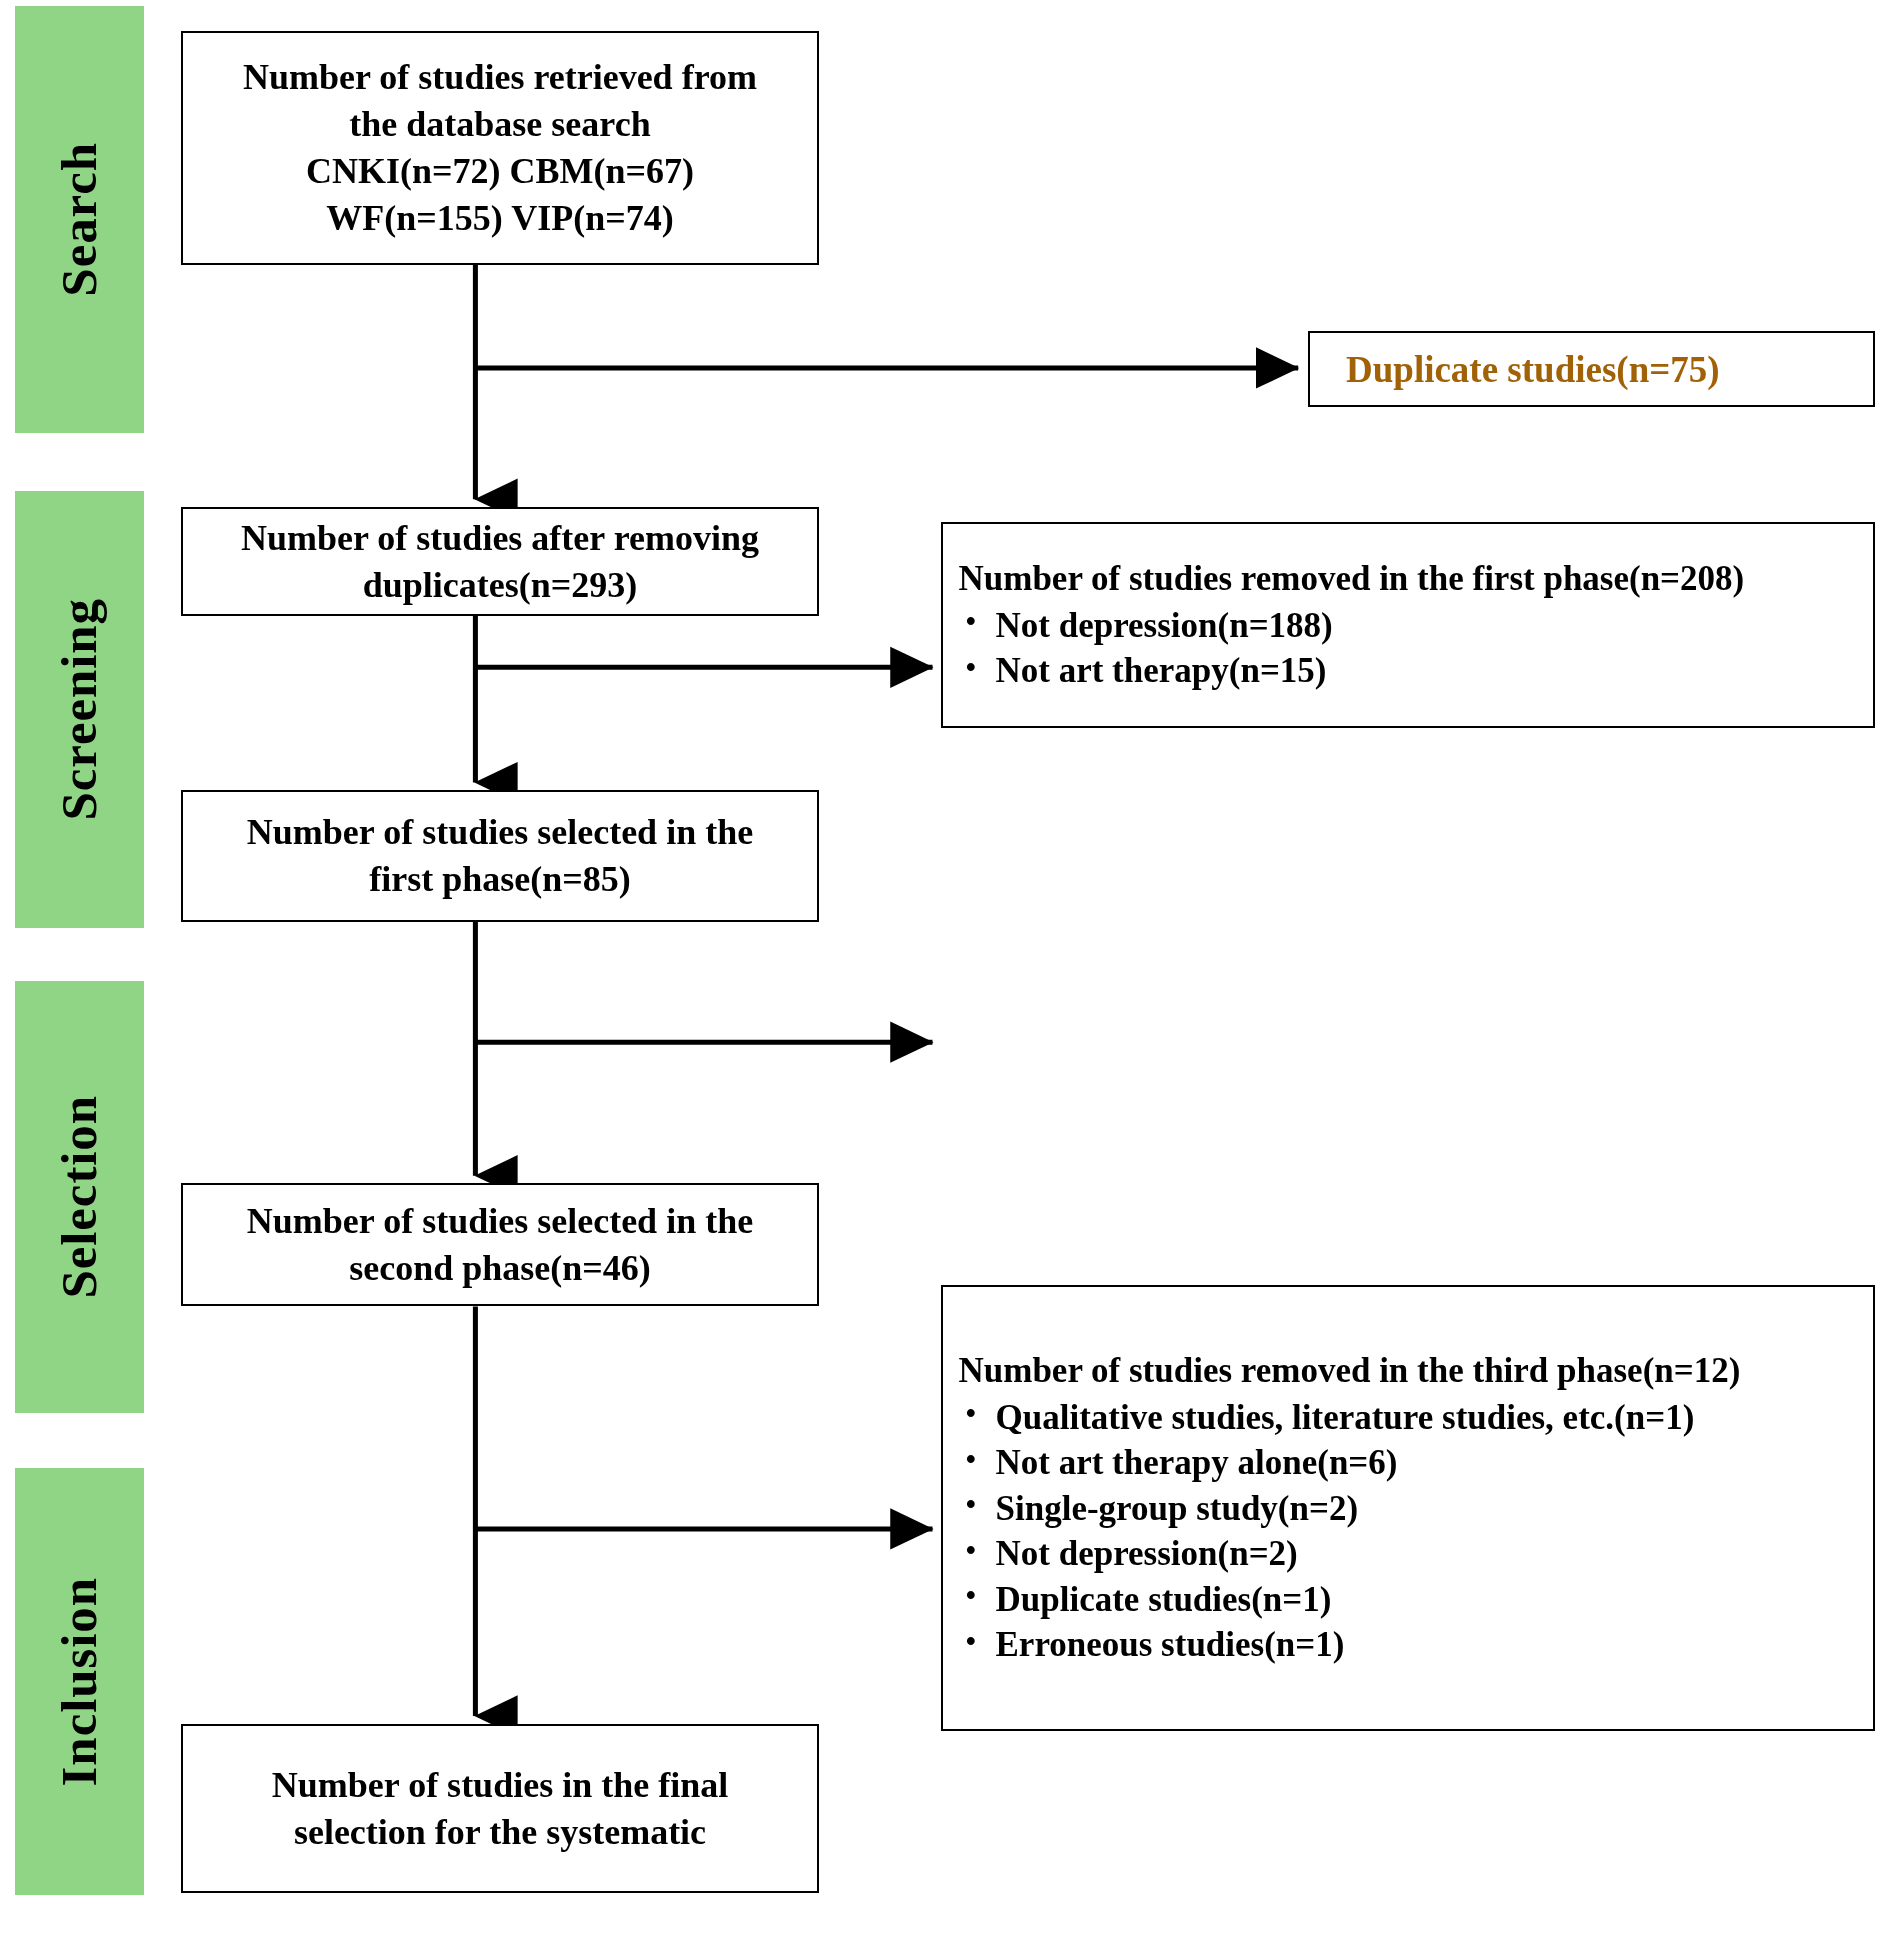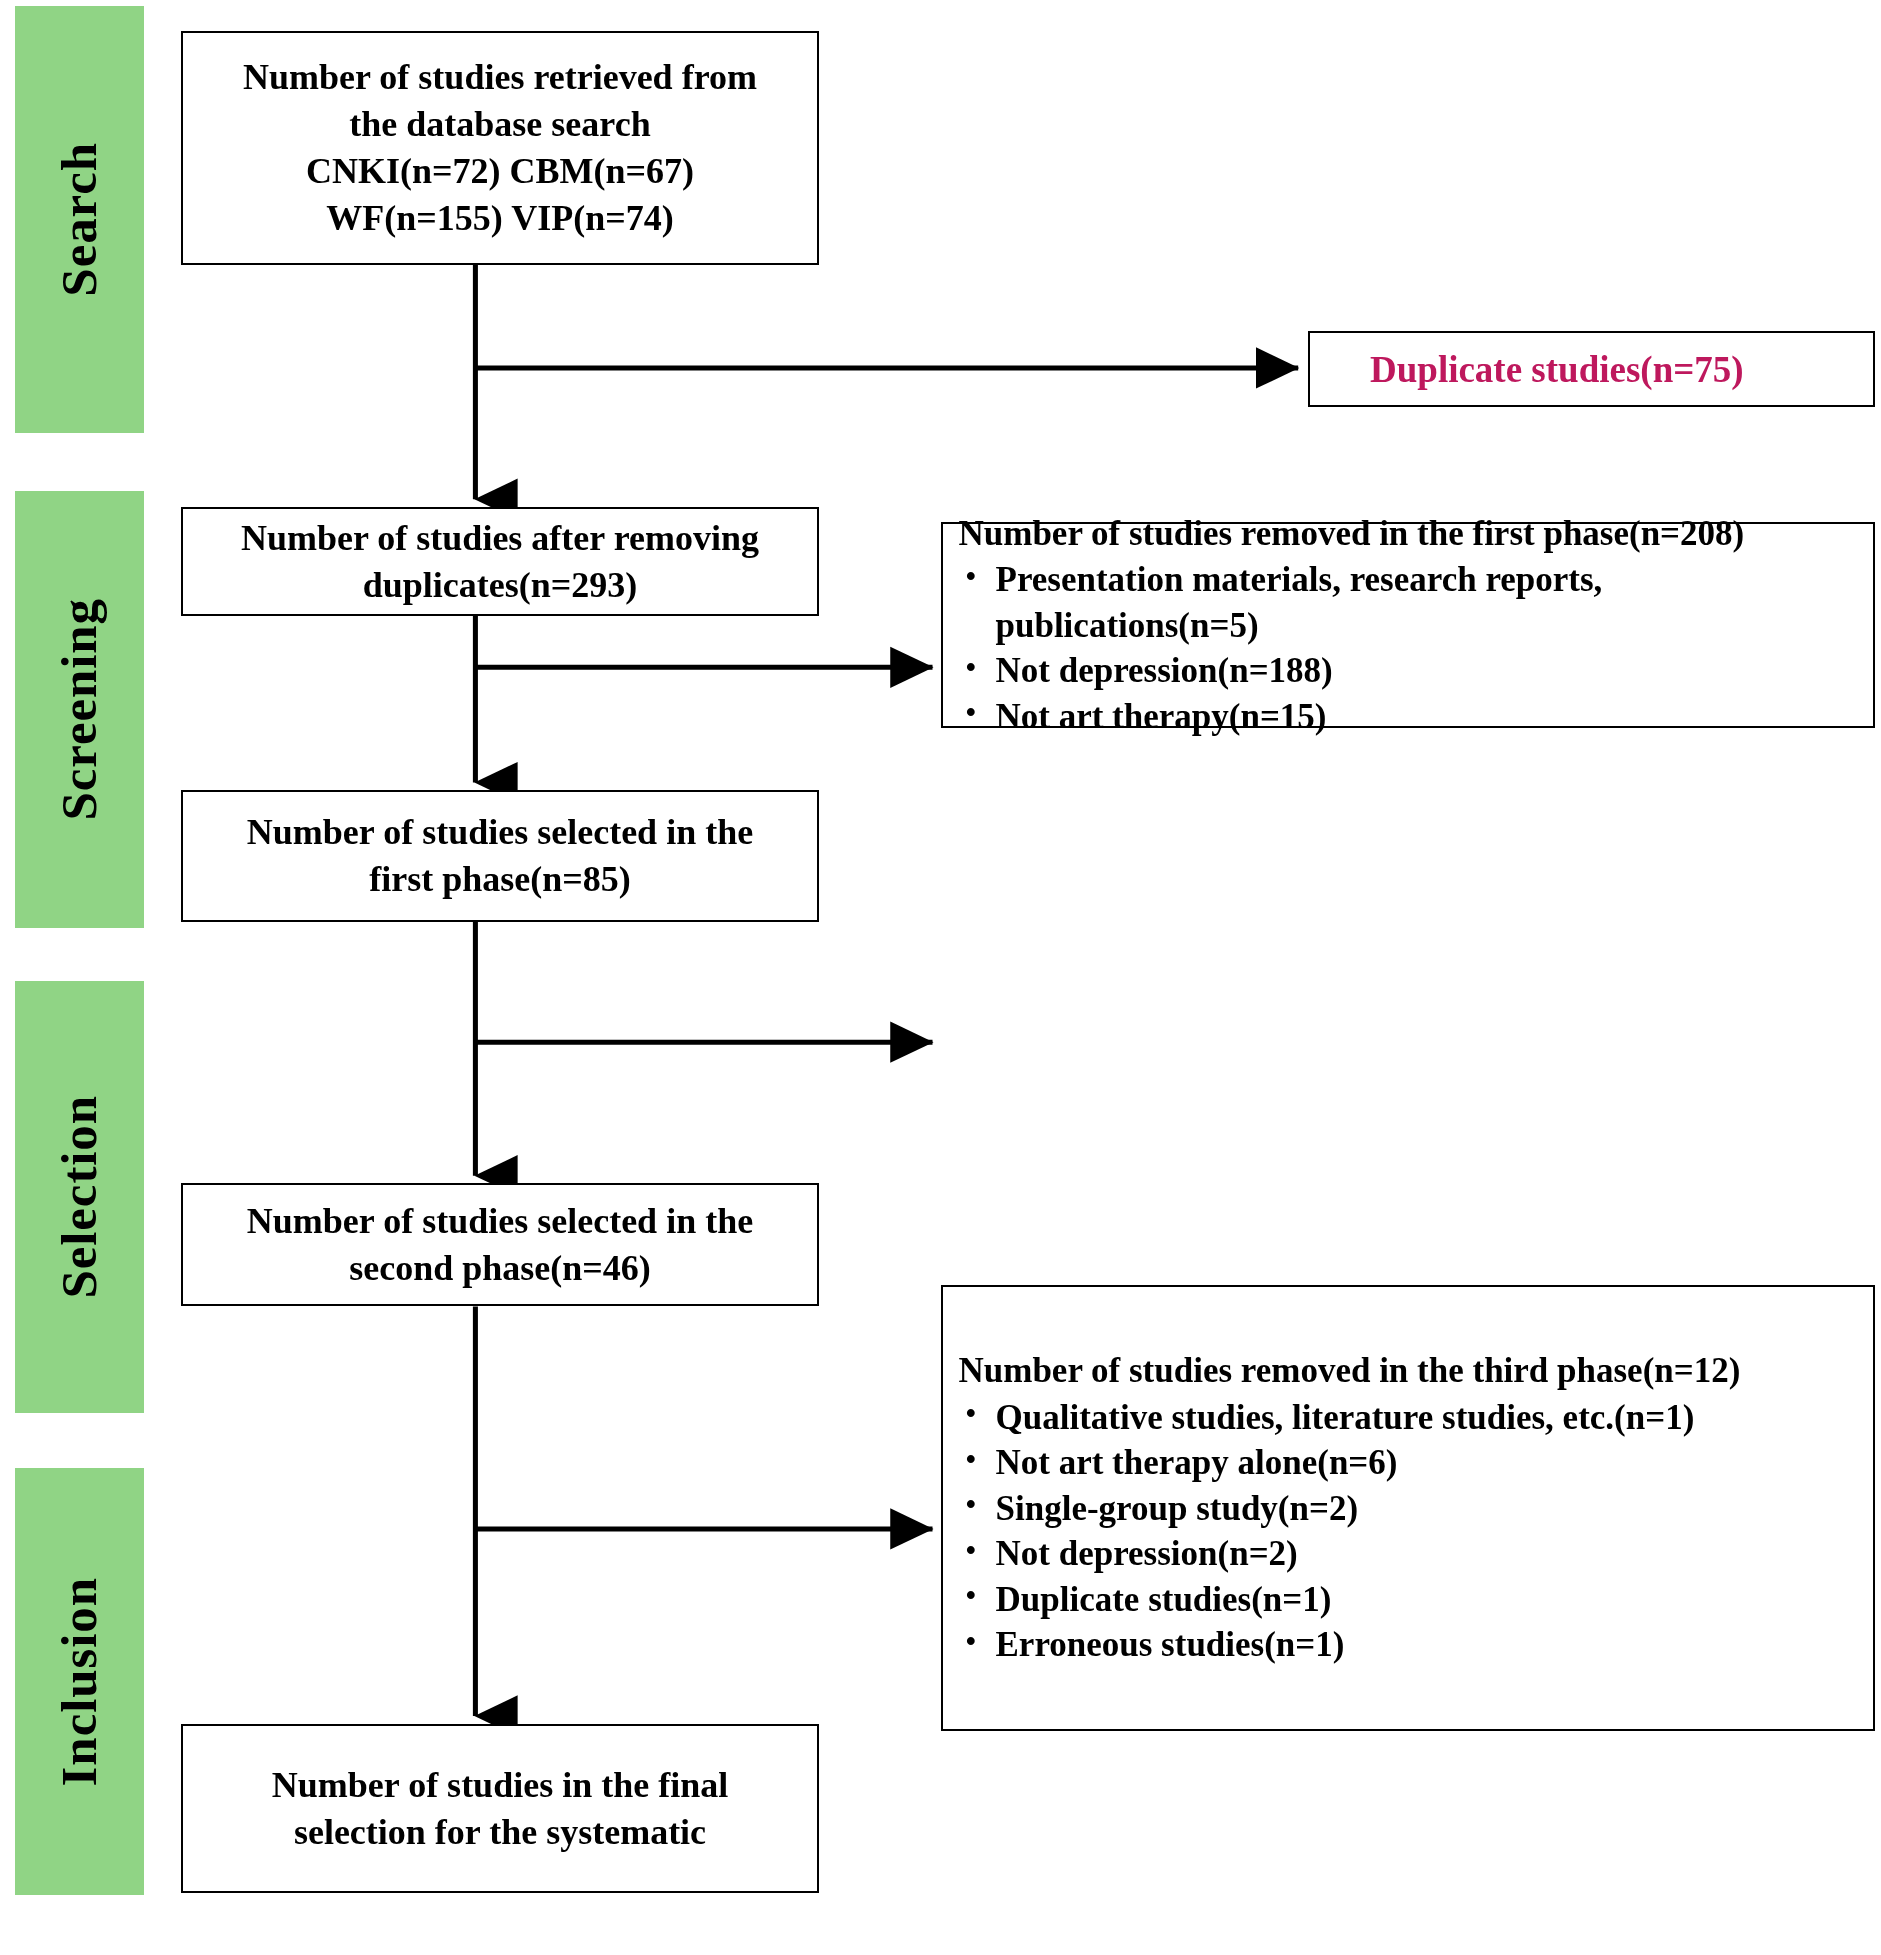--- a/index.html
+++ b/index.html
@@ -27,21 +27,21 @@
   .node.centered .line{font-weight:bold;font-size:36px;line-height:1.30;color:#000;white-space:nowrap;}
 
   .node.listbox{align-items:flex-start;text-align:left;padding:12px 13.7px 12px 15.5px;}
   .node.listbox .head{font-weight:bold;font-size:35px;line-height:1.34;color:#000;}
   .node.listbox ul{list-style:none;margin:0;padding:0;width:100%;}
   .node.listbox li{position:relative;font-weight:bold;font-size:35px;line-height:1.30;color:#000;
                    padding-left:37px;margin:0;}
   .node.listbox li::before{content:"\2022";position:absolute;left:7.3px;top:-1.8px;font-size:29px;line-height:1.42;}
 
   .node.single{align-items:flex-start;justify-content:center;padding-left:36px;}
-  .node.single .line{font-weight:bold;font-size:37px;color:#be185d;white-space:nowrap;margin-left:24px;}
+  .node.single .line{font-weight:bold;font-size:37px;color:#a16207;white-space:nowrap;}
 
   svg.wires{position:absolute;left:0;top:0;width:1881px;height:1955px;pointer-events:none;}
 </style>
 </head>
 <body>
 
 <div id="canvas">
 
   <svg class="wires" viewBox="0 0 4115 4277" xmlns="http://www.w3.org/2000/svg">
     <defs>
@@ -113,21 +113,20 @@
     <div class="line">selection for the systematic</div>
   </div>
 
   <div class="node single" style="left:1308px;top:331px;width:567px;height:76px;">
     <div class="line">Duplicate studies(n=75)</div>
   </div>
 
   <div class="node listbox" style="left:941px;top:522px;width:934px;height:206px;font-family:Liberation Serif, serif;">
     <div class="head">Number of studies removed in  the first phase(n=208)</div>
     <ul>
-      <li>Presentation materials, research reports, publications(n=5)</li>
       <li>Not depression(n=188)</li>
       <li>Not art therapy(n=15)</li>
     </ul>
   </div>
 
 
   <div class="node listbox" style="left:941px;top:1285px;width:934px;height:446px;">
     <div class="head">Number of studies removed in  the third phase(n=12)</div>
     <ul>
       <li>Qualitative studies, literature studies, etc.(n=1)</li>

